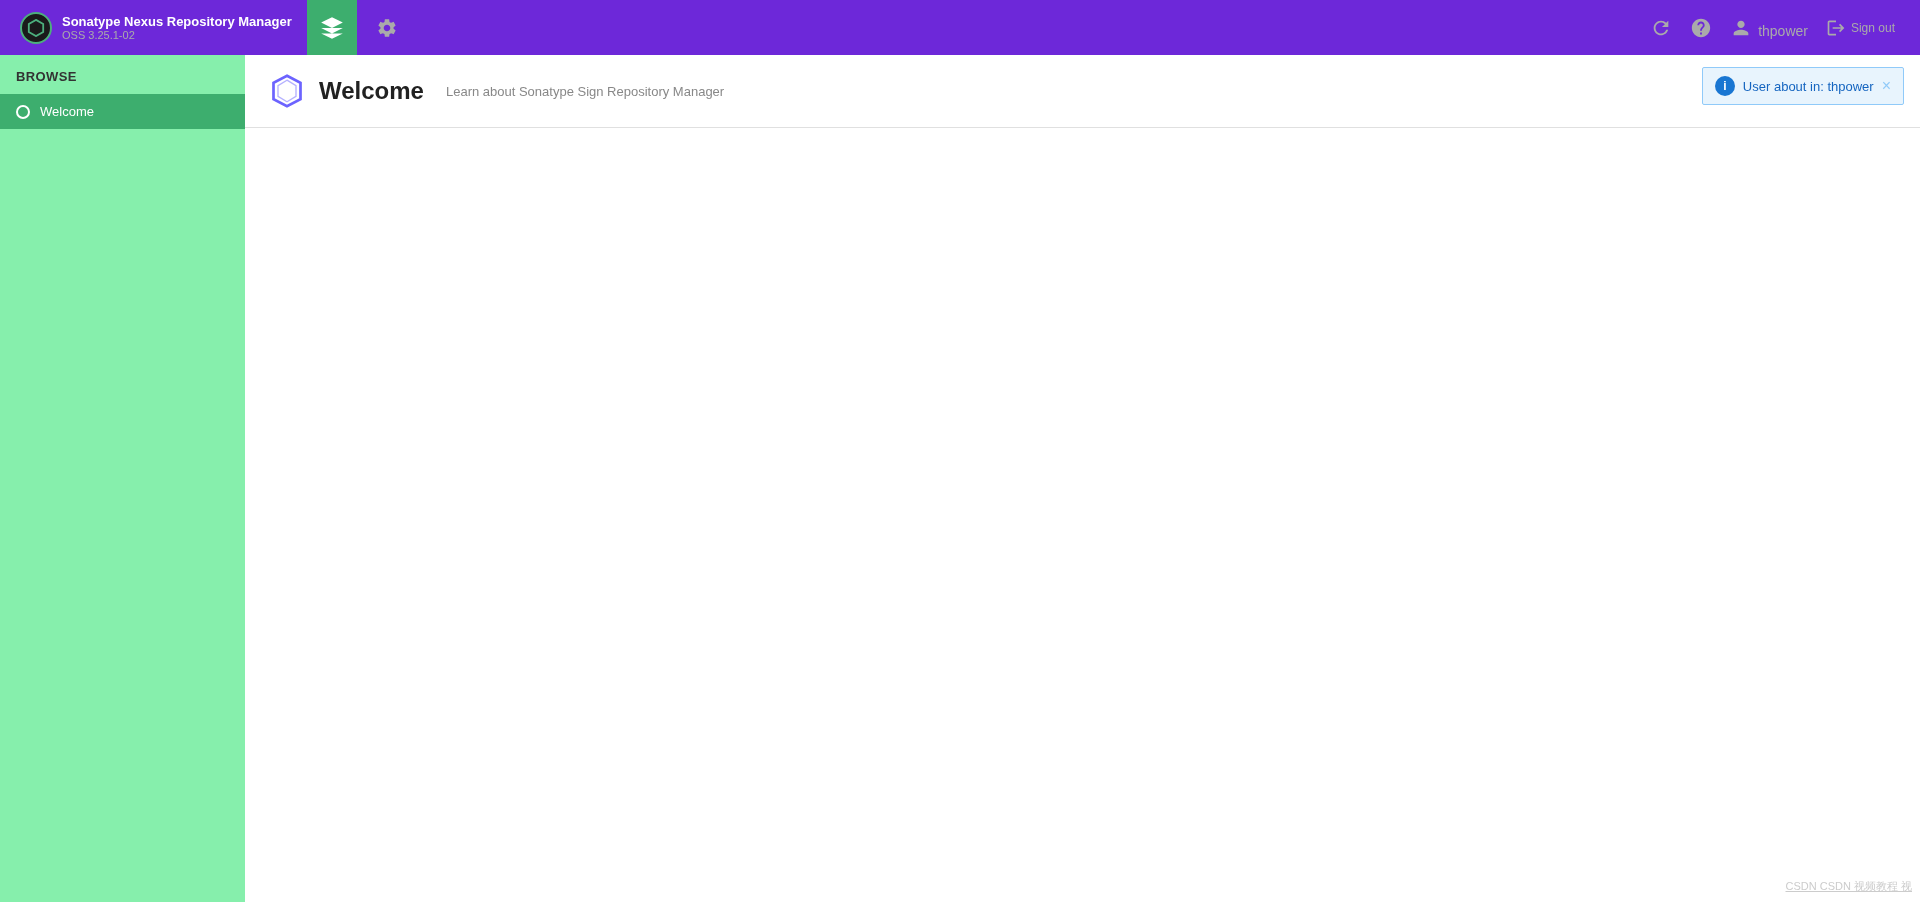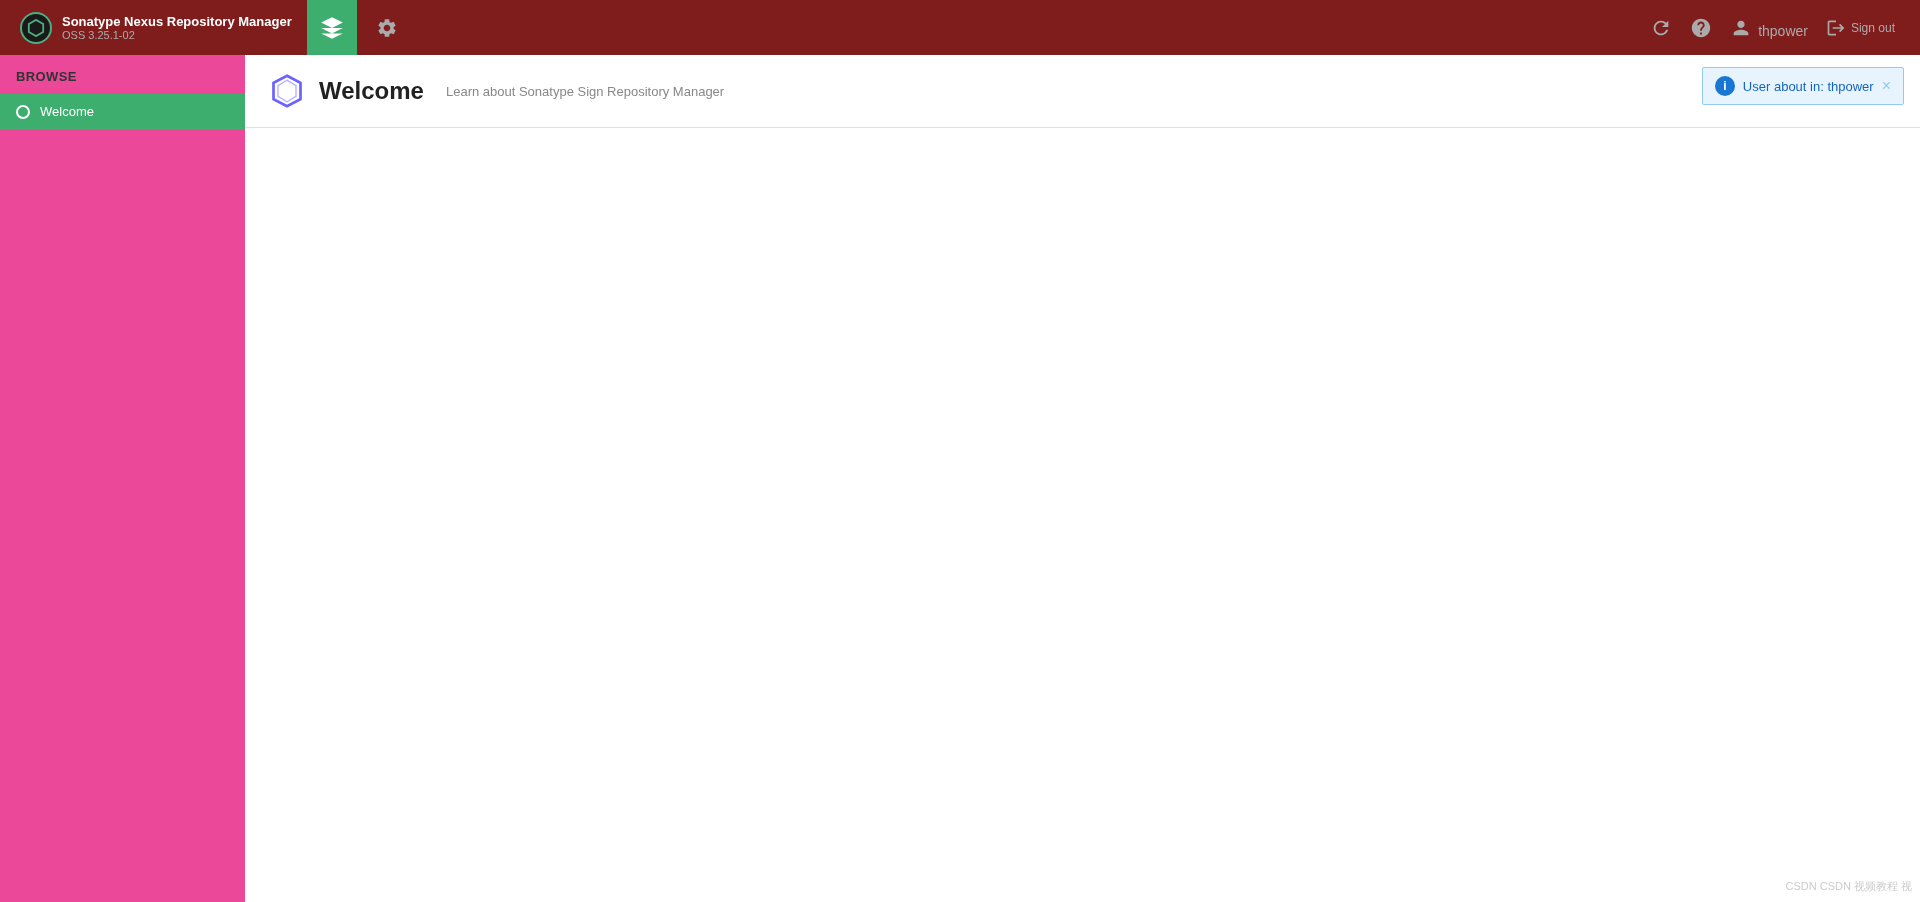--- a/index.html
+++ b/index.html
@@ -2,21 +2,21 @@
 <html><head>
   <meta charset="utf-8">
   <style>
     * { margin: 0; padding: 0; box-sizing: border-box; }
     body { font-family: 'Segoe UI', Arial, sans-serif; width: 1920px; height: 902px; overflow: hidden; background: #e8e8e8; }
 
     
     .header {
       display: flex;
       align-items: center;
-      background: #7f1d1d;
+      background: #6d28d9;
       height: 55px;
       padding: 0 10px;
       gap: 5px;
     }
     .header-logo-area {
       display: flex;
       align-items: center;
       gap: 10px;
       padding: 0 10px;
       min-width: 220px;
@@ -106,21 +106,21 @@
 
     
     .layout {
       display: flex;
       height: calc(902px - 55px);
     }
 
     
     .sidebar {
       width: 245px;
-      background: #ec4899;
+      background: #86efac;
       flex-shrink: 0;
     }
     .sidebar-section-label {
       color: #333333;
       font-size: 13px;
       font-weight: 600;
       padding: 14px 16px 10px 16px;
       text-transform: uppercase;
       letter-spacing: 0.03em;
     }
@@ -211,20 +211,21 @@
       font-size: 16px;
       line-height: 1;
     }
 
     .watermark {
       position: fixed;
       bottom: 8px;
       right: 8px;
       color: #cccccc;
       font-size: 11px;
+      text-decoration: underline;
     }
   </style>
 </head>
 <body>
 
 <header class="header">
   <div class="header-logo-area">
     <div class="logo-icon">
       <svg class="logo-hex" viewBox="0 0 20 20">
         <polygon points="10,1 18,5.5 18,14.5 10,19 2,14.5 2,5.5" fill="none" stroke="#4caf7d" stroke-width="2"></polygon>

